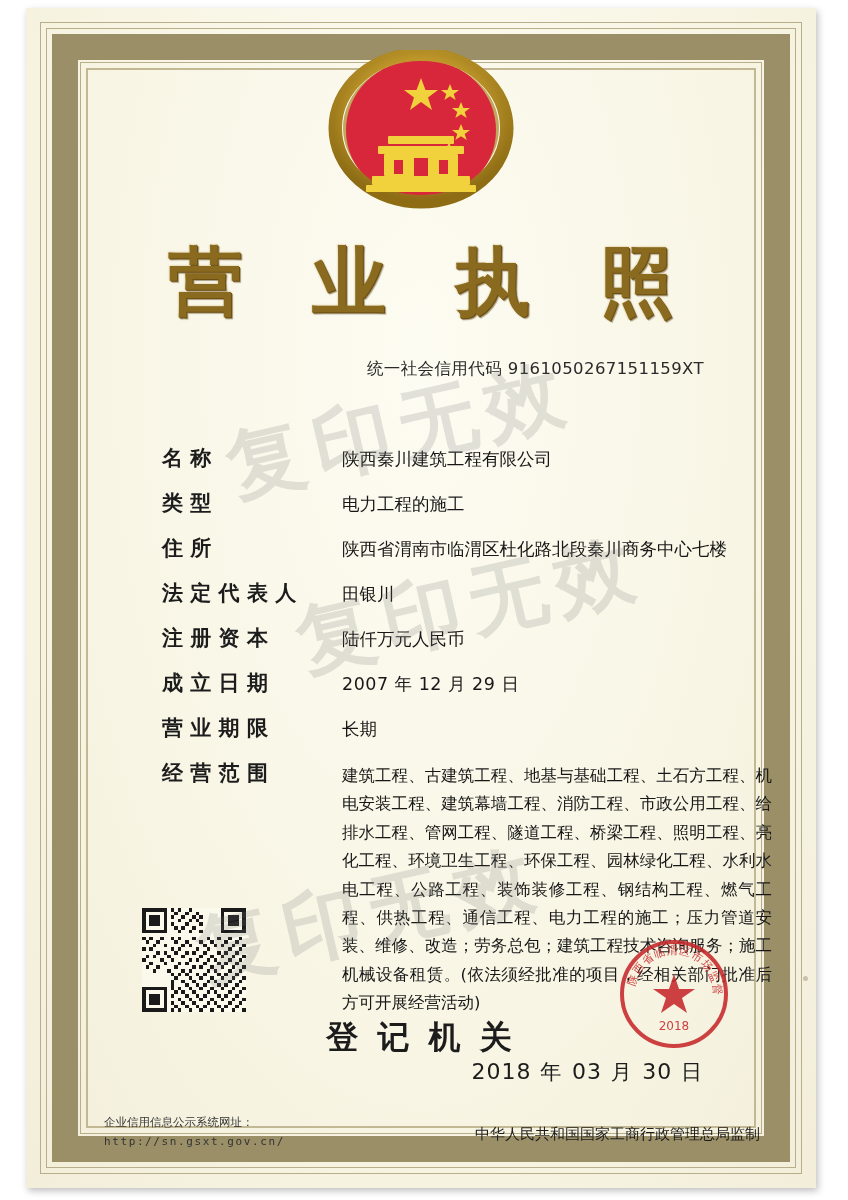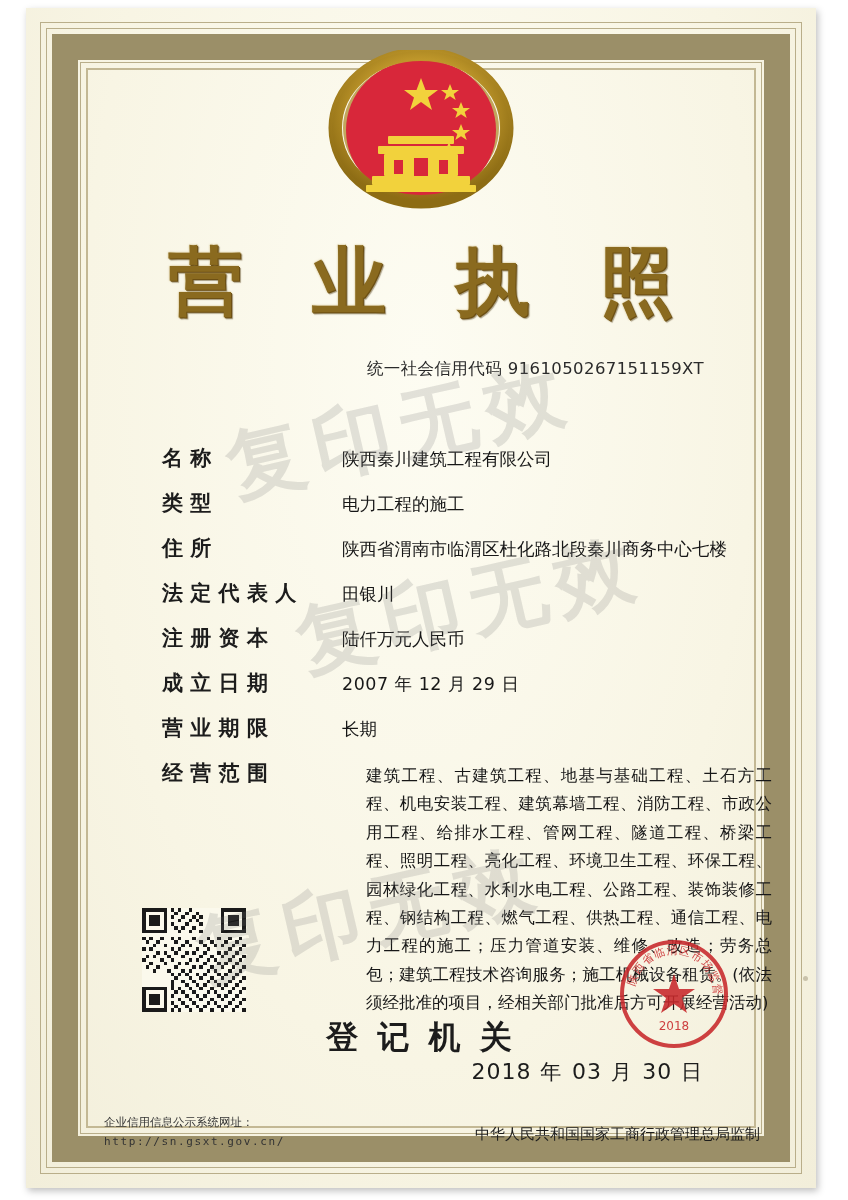--- a/index.html
+++ b/index.html
@@ -171,21 +171,21 @@
     padding-top: 3px;
   }
   .row-value.small {
     font-size: 16.5px;
     line-height: 1.72;
     text-align: justify;
   }
   .row-value.date {
     letter-spacing: 0.5px;
   }
-  .scope-row { margin-bottom: 6px; gap: 24px; }
+  .scope-row { margin-bottom: 6px; }
 
   
   .watermark {
     position: absolute;
     font-family: "DejaVu Sans", sans-serif;
     font-size: 78px;
     font-weight: bold;
     color: rgba(120,120,120,0.20);
     letter-spacing: 10px;
     transform: rotate(-13deg);

